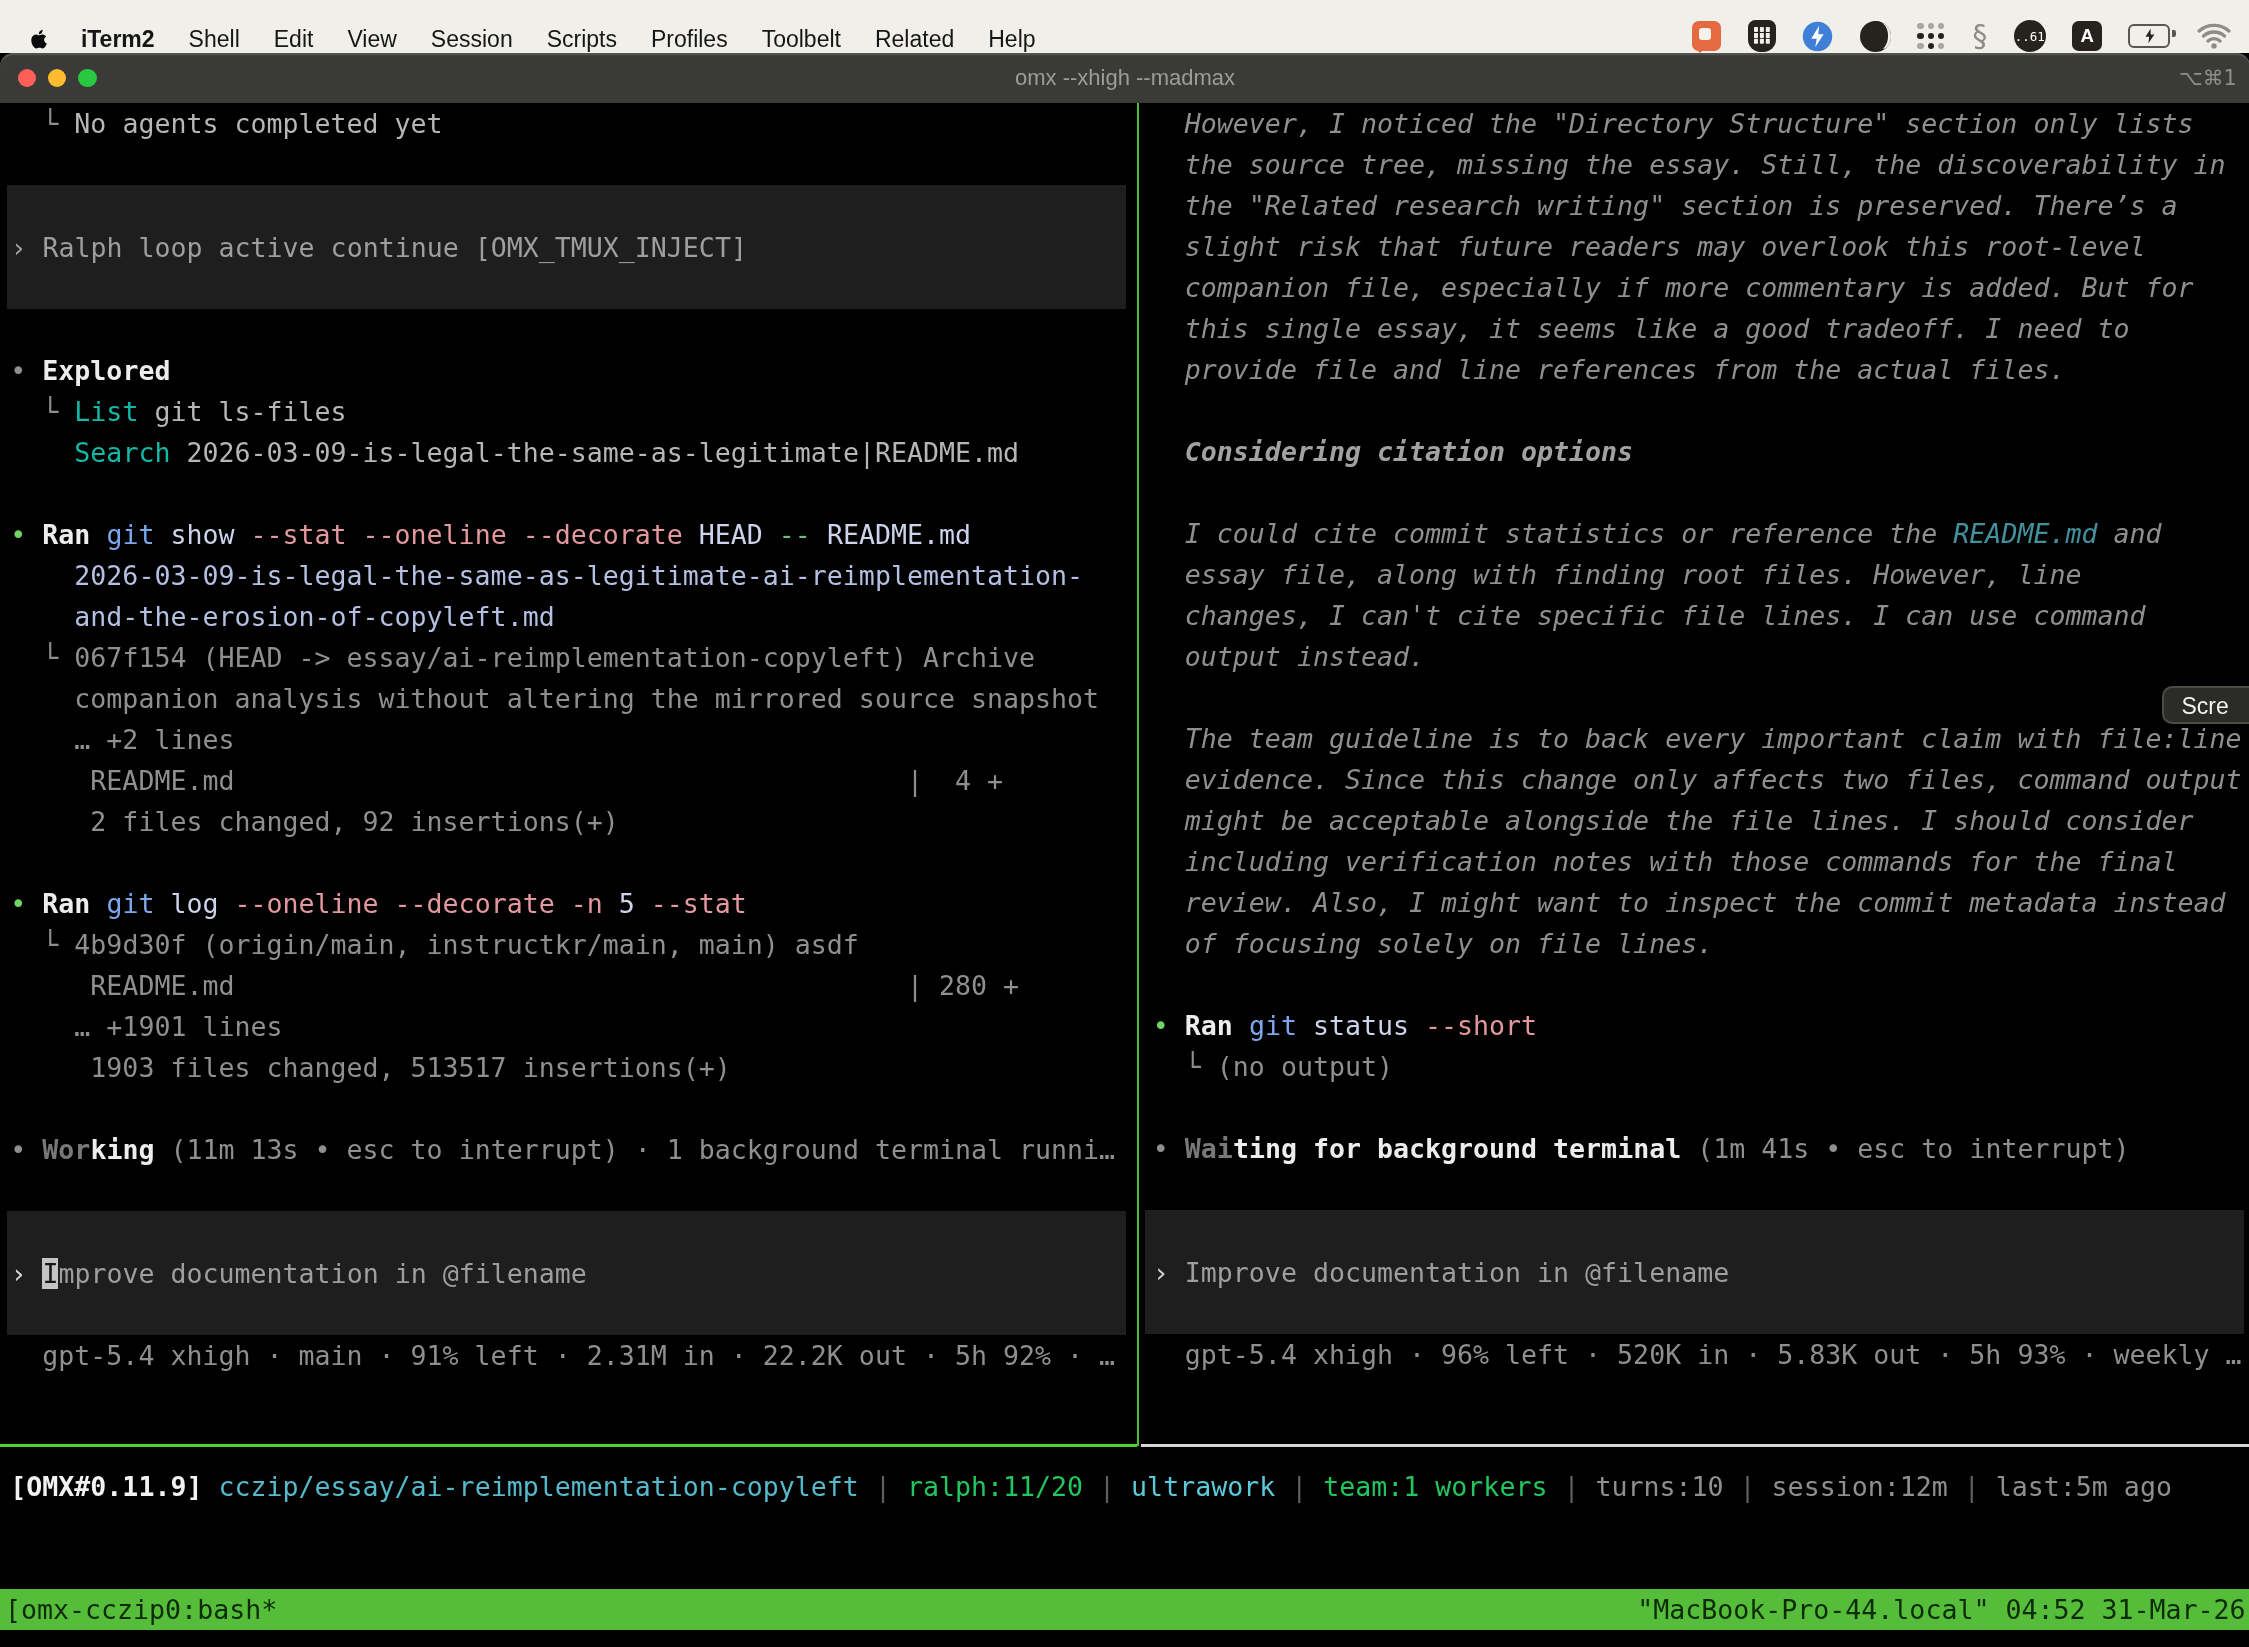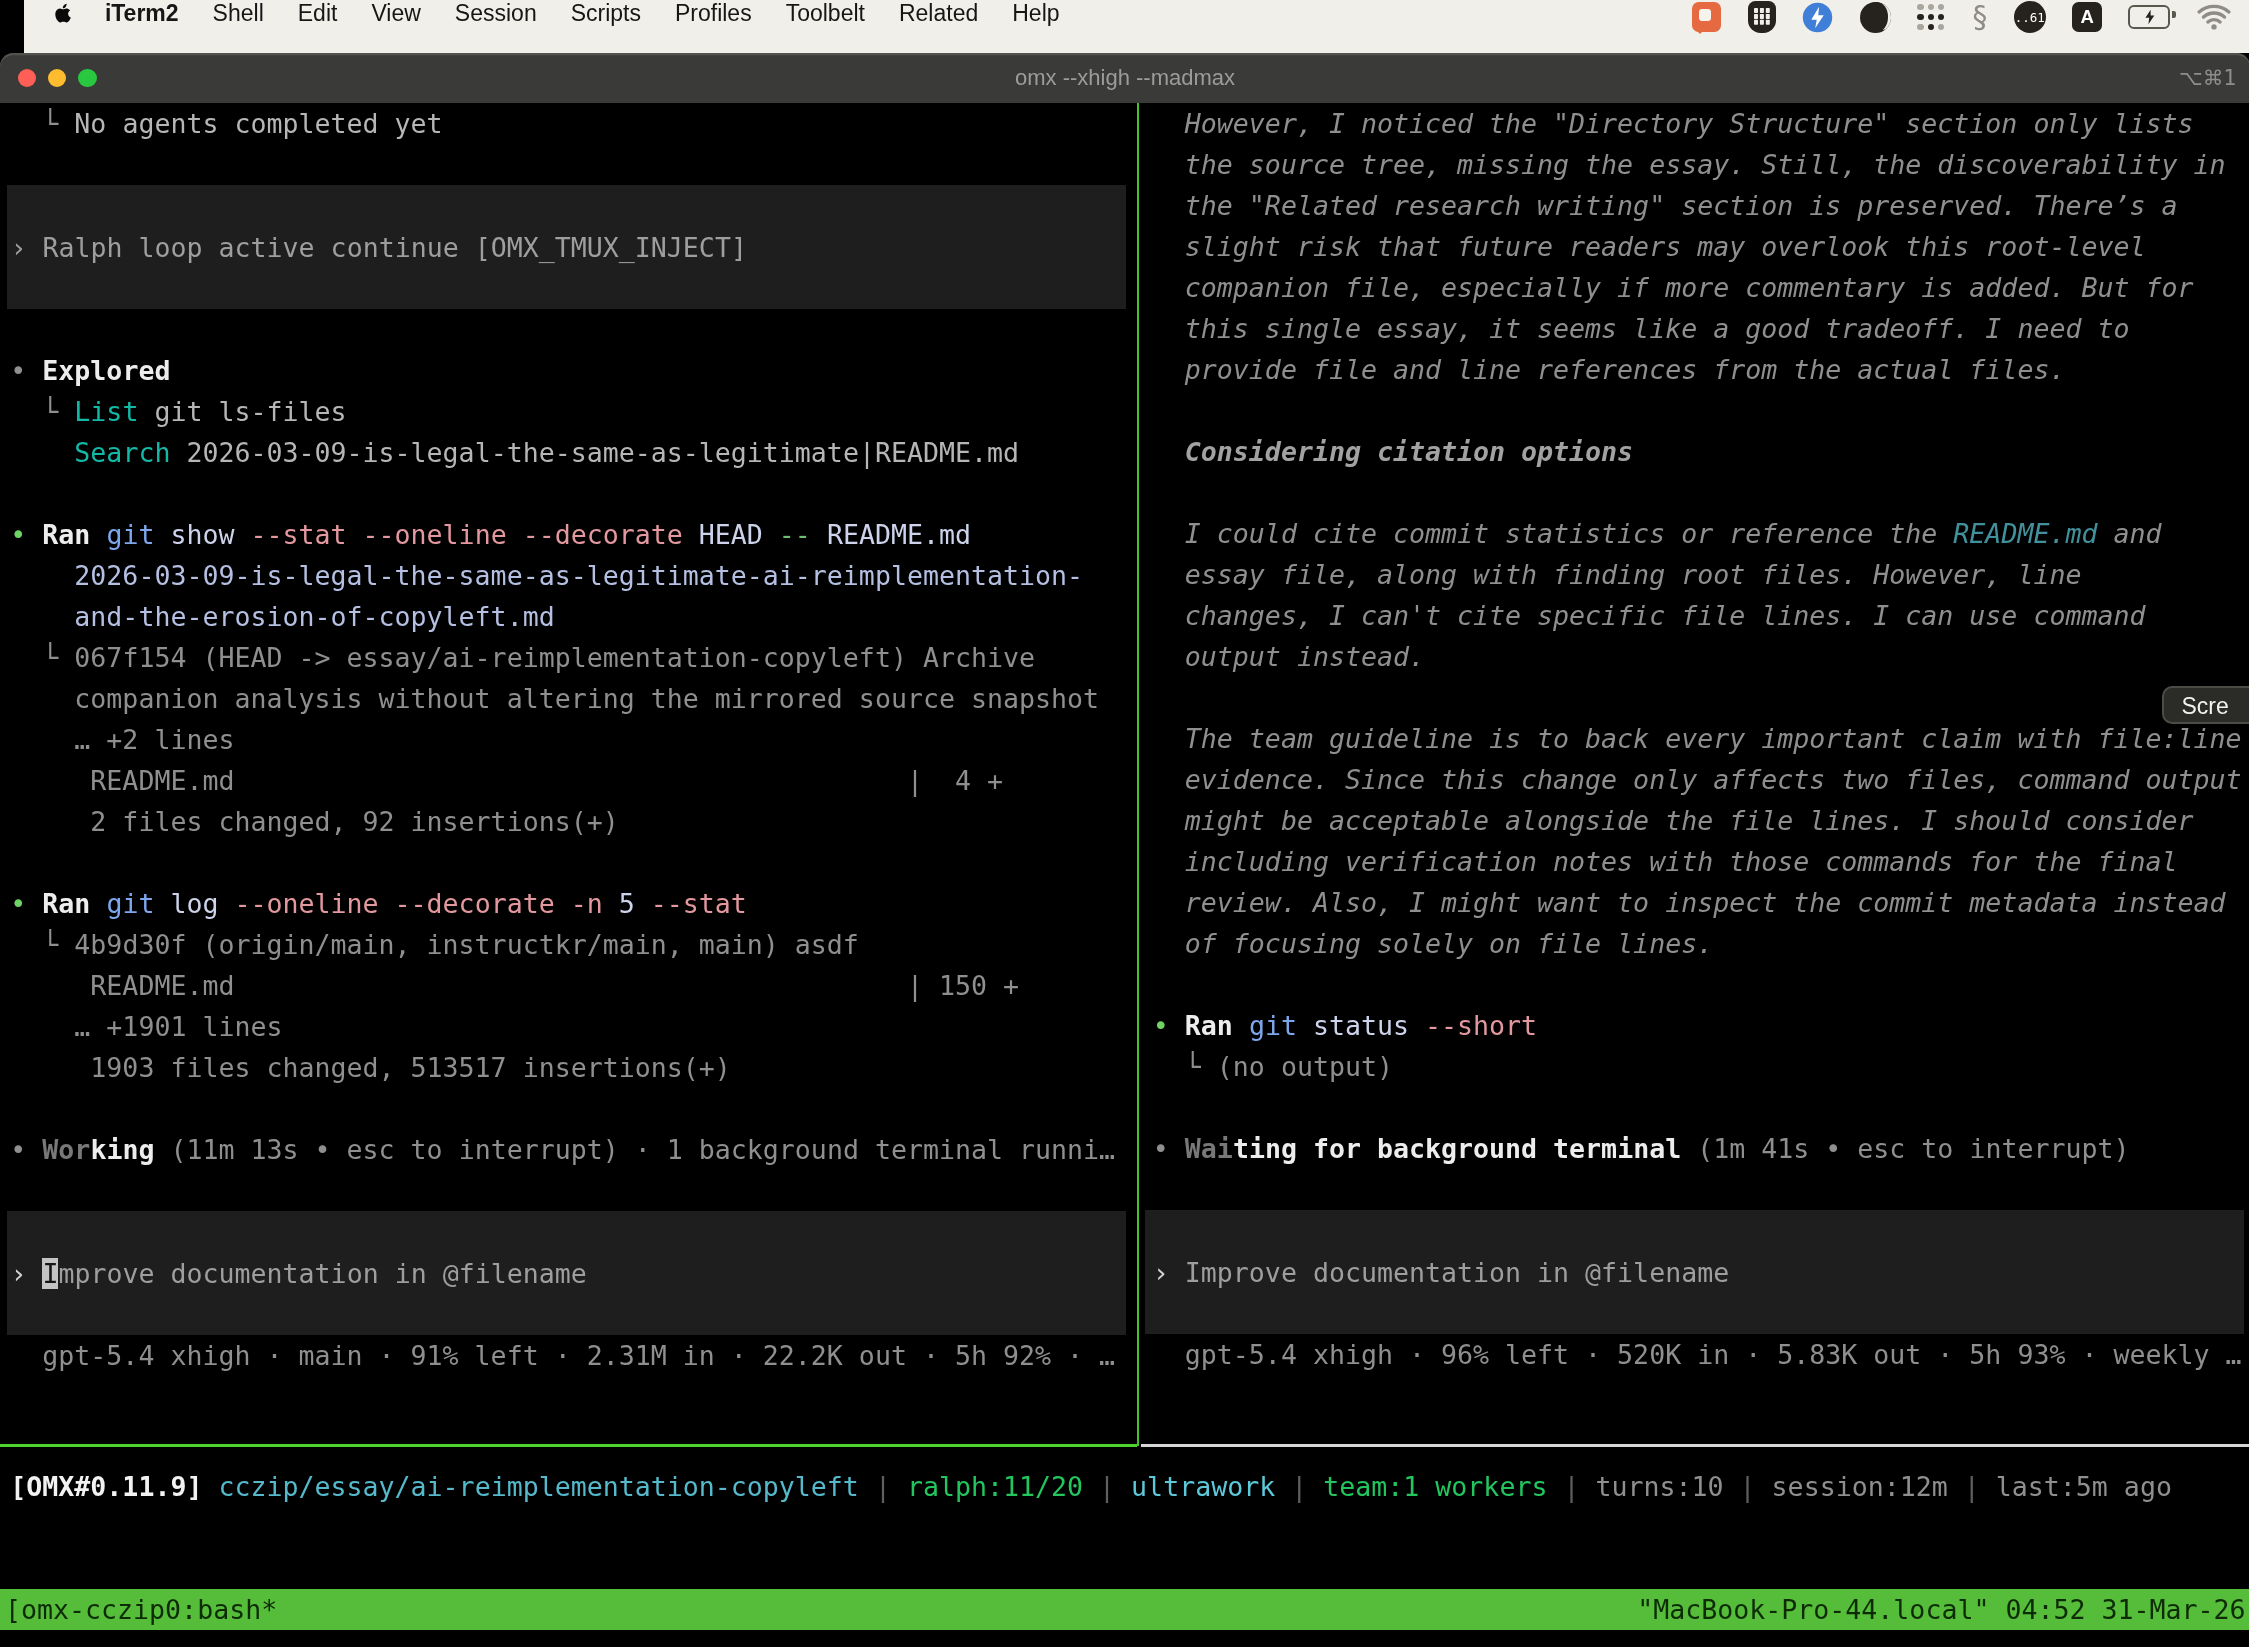--- a/index.html
+++ b/index.html
@@ -1,22 +1,22 @@
 <!DOCTYPE html>
 <html style="font-size:11.8px"><head>
 <meta charset="utf-8">
 <style>
   html,body{margin:0;padding:0;background:#000;}
   .screen{position:relative;width:2250px;height:1648px;background:#000;overflow:hidden;
           font-family:"DejaVu Sans Mono",monospace;}
 
   
   .menubar{position:absolute;top:0;left:0;right:0;height:53px;background:#f1efe9;
-           display:flex;align-items:flex-start;padding:0 19px;box-sizing:border-box;
-           font-family:"Liberation Sans",sans-serif;font-size:23px;color:#161616;margin-left:24px;}
+           display:flex;align-items:flex-end;padding:0 19px;box-sizing:border-box;
+           font-family:"Liberation Sans",sans-serif;font-size:23px;color:#161616;}
   .apple{display:inline-flex;margin:0 31px 0 8.9px;}
   .apple svg{width:22px;height:26.6px;fill:#0a0a0a;}
   .menu-items{display:flex;align-items:center;}
   .mitem{margin-right:34px;white-space:nowrap;}
   .mb{font-weight:bold;}
   .micons{margin-left:auto;display:flex;align-items:center;gap:26.6px;}
   .ic{display:inline-flex;align-items:center;justify-content:center;}
   .ic-chat{width:29.5px;height:29.5px;background:#e56a41;border-radius:6.6px;position:relative;}
   .ic-chat:before{content:"";position:absolute;left:7.4px;top:6.6px;width:12.5px;height:12.5px;background:#f6f3ec;border-radius:3px;}
   .ic-chat:after{content:"";position:absolute;left:3.7px;bottom:-7.4px;border:5.9px solid transparent;border-top-color:#e56a41;}
@@ -182,21 +182,21 @@
         <div class="row"><span class="lav">    2026-03-09-is-legal-the-same-as-legitimate-ai-reimplementation-</span></div>
         <div class="row"><span class="lav">    and-the-erosion-of-copyleft.md</span></div>
         <div class="row"><span class="g">  └ </span><span class="g">067f154 (HEAD -&gt; essay/ai-reimplementation-copyleft) Archive</span></div>
         <div class="row"><span class="g">    companion analysis without altering the mirrored source snapshot</span></div>
         <div class="row"><span class="g">    … +2 lines</span></div>
         <div class="row"><span class="g">     README.md                                          |  4 +</span></div>
         <div class="row"><span class="g">     2 files changed, 92 insertions(+)</span></div>
         <div class="row">&nbsp;</div>
         <div class="row"><span class="bgrn">• </span><span class="w">Ran </span><span class="blu">git </span><span class="pale">log </span><span class="pink">--oneline --decorate -n </span><span class="pale">5 </span><span class="pink">--stat</span></div>
         <div class="row"><span class="g">  └ </span><span class="g">4b9d30f (origin/main, instructkr/main, main) asdf</span></div>
-        <div class="row"><span class="g">     README.md                                          | 150 +</span></div>
+        <div class="row"><span class="g">     README.md                                          | 280 +</span></div>
         <div class="row"><span class="g">    … +1901 lines</span></div>
         <div class="row"><span class="g">     1903 files changed, 513517 insertions(+)</span></div>
         <div class="row">&nbsp;</div>
         <div class="row"><span class="g">• </span><span class="dimb">Wor</span><span class="w">king</span><span class="g"> </span><span class="g">(11m 13s • esc to interrupt) · 1 background terminal runni…</span></div>
         <div class="row">&nbsp;</div>
         <div class="pbox">
           <div class="row"><span class="pw">› </span><span class="cur">I</span><span class="pg">mprove documentation in @filename</span></div>
         </div>
         <div class="row status"><span class="g">  gpt-5.4 xhigh · main · 91% left · 2.31M in · 22.2K out · 5h 92% · …</span></div>
       </div>

